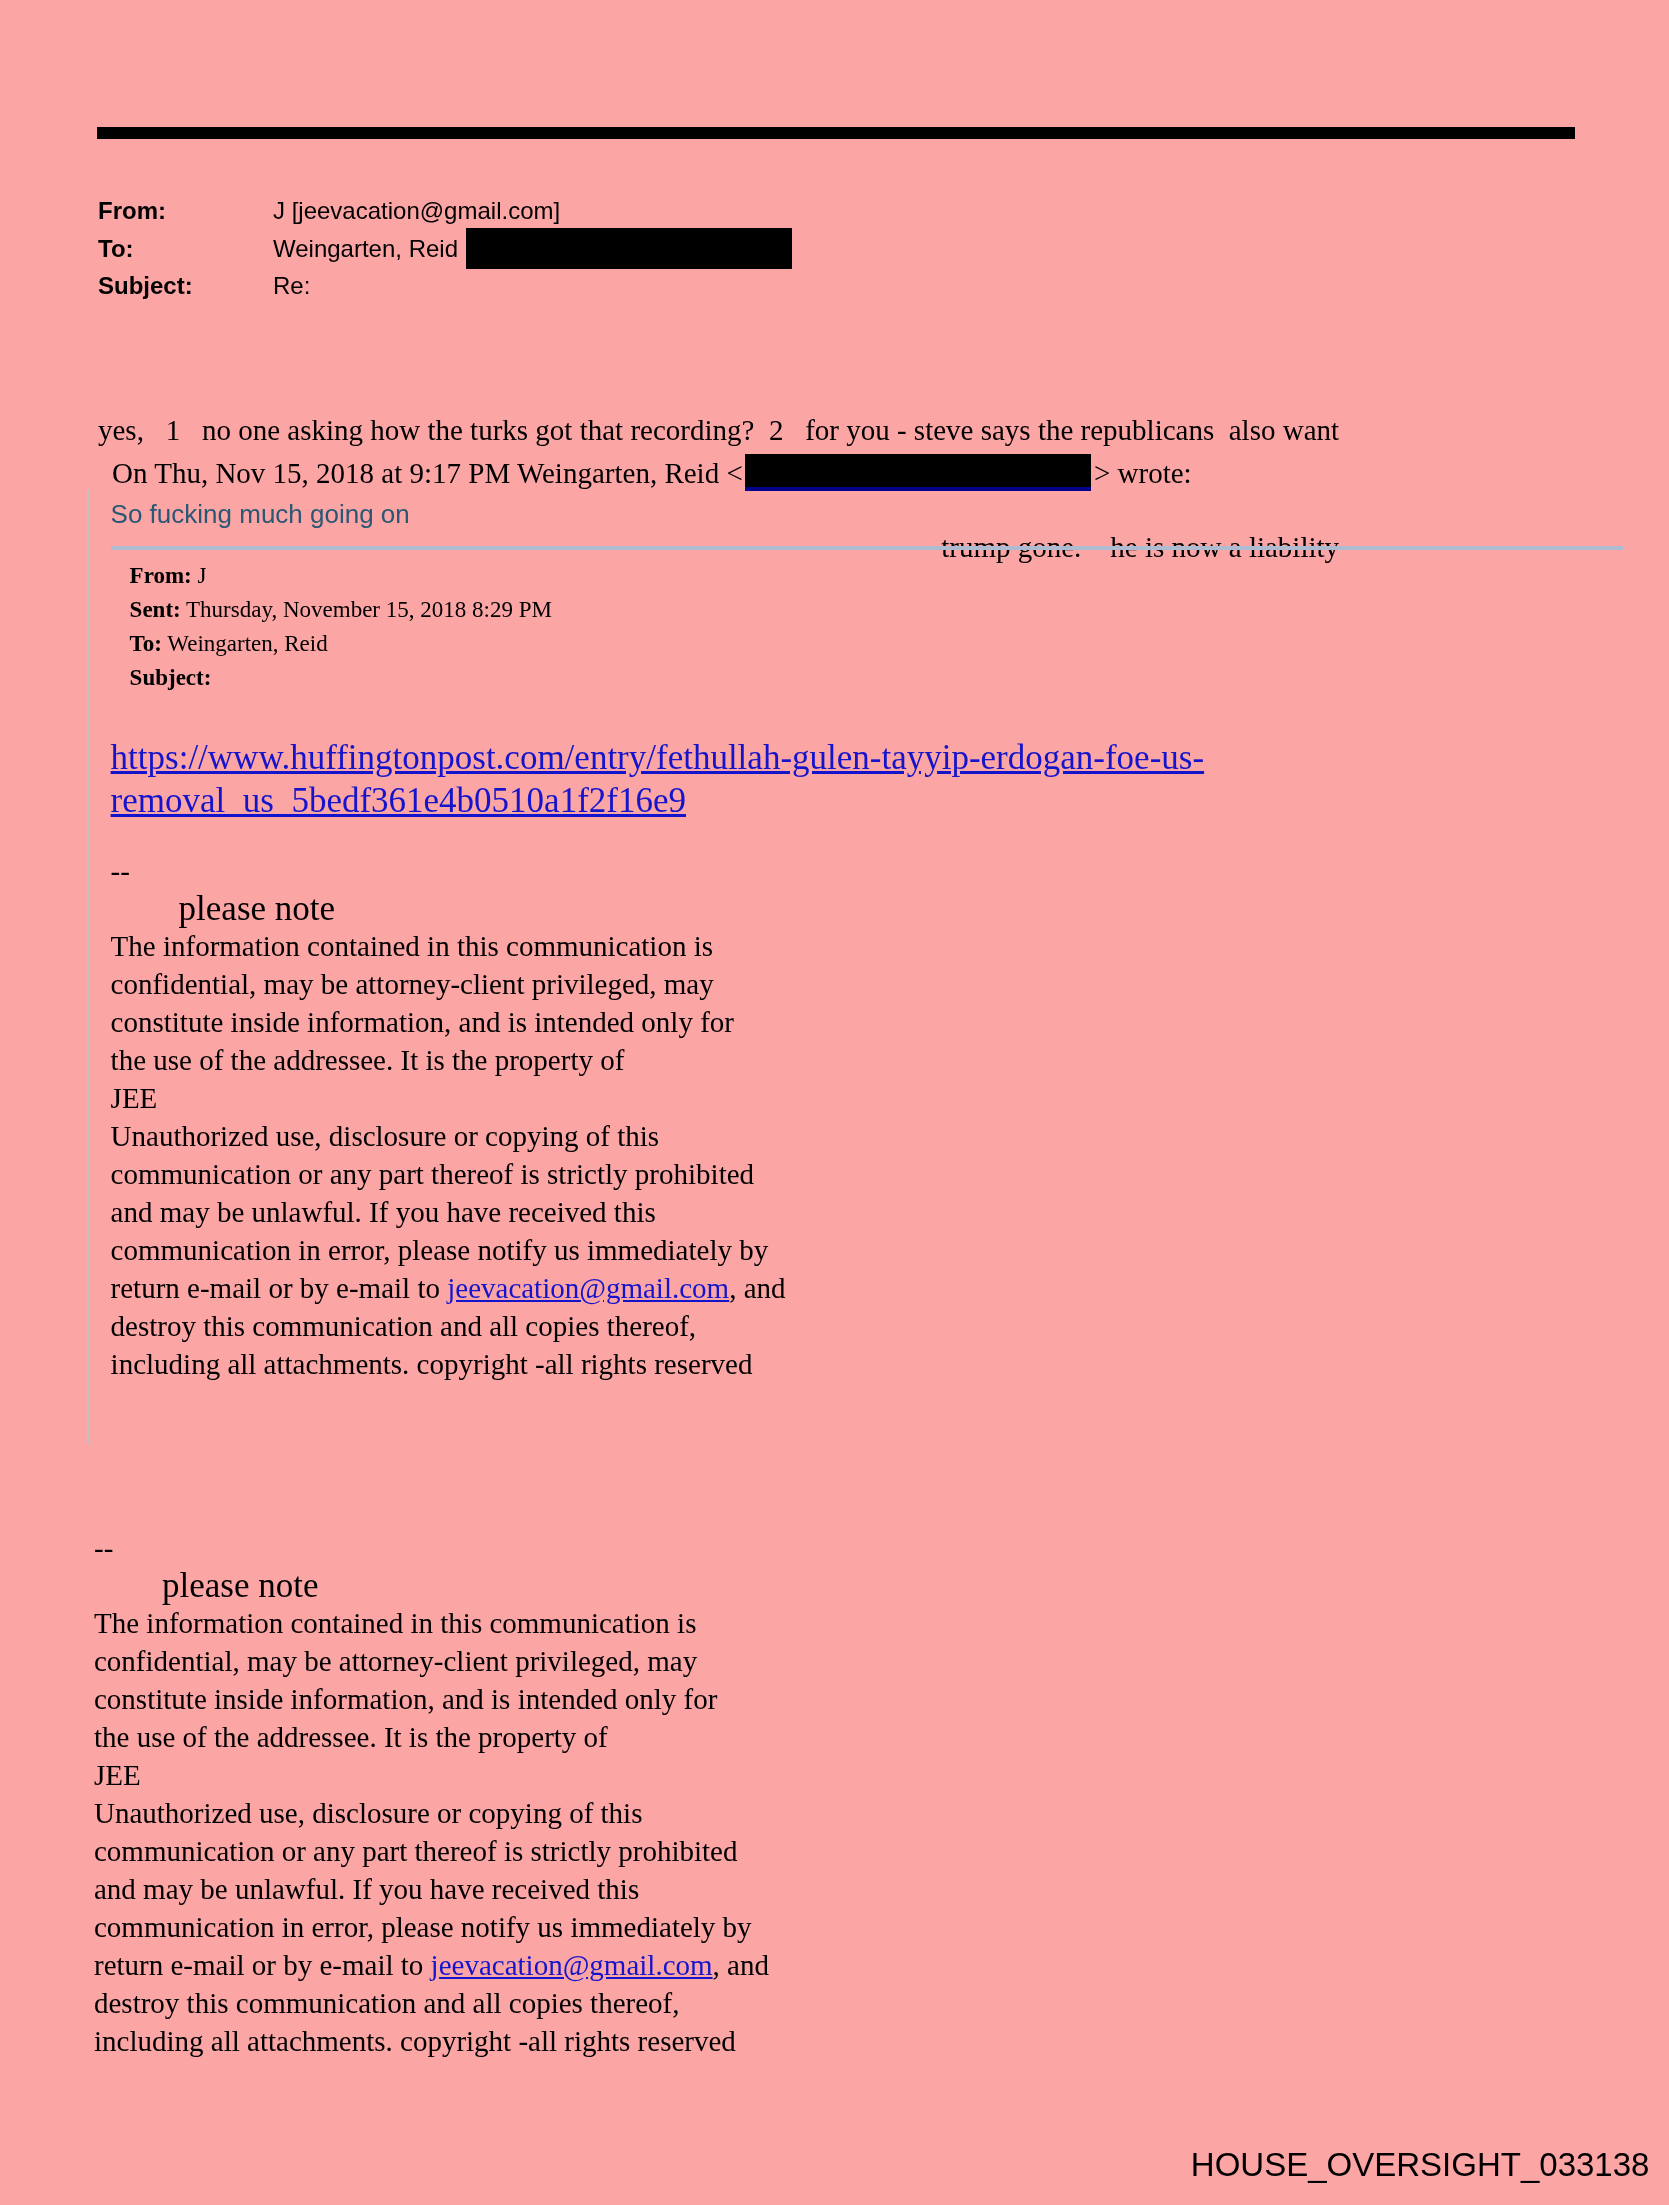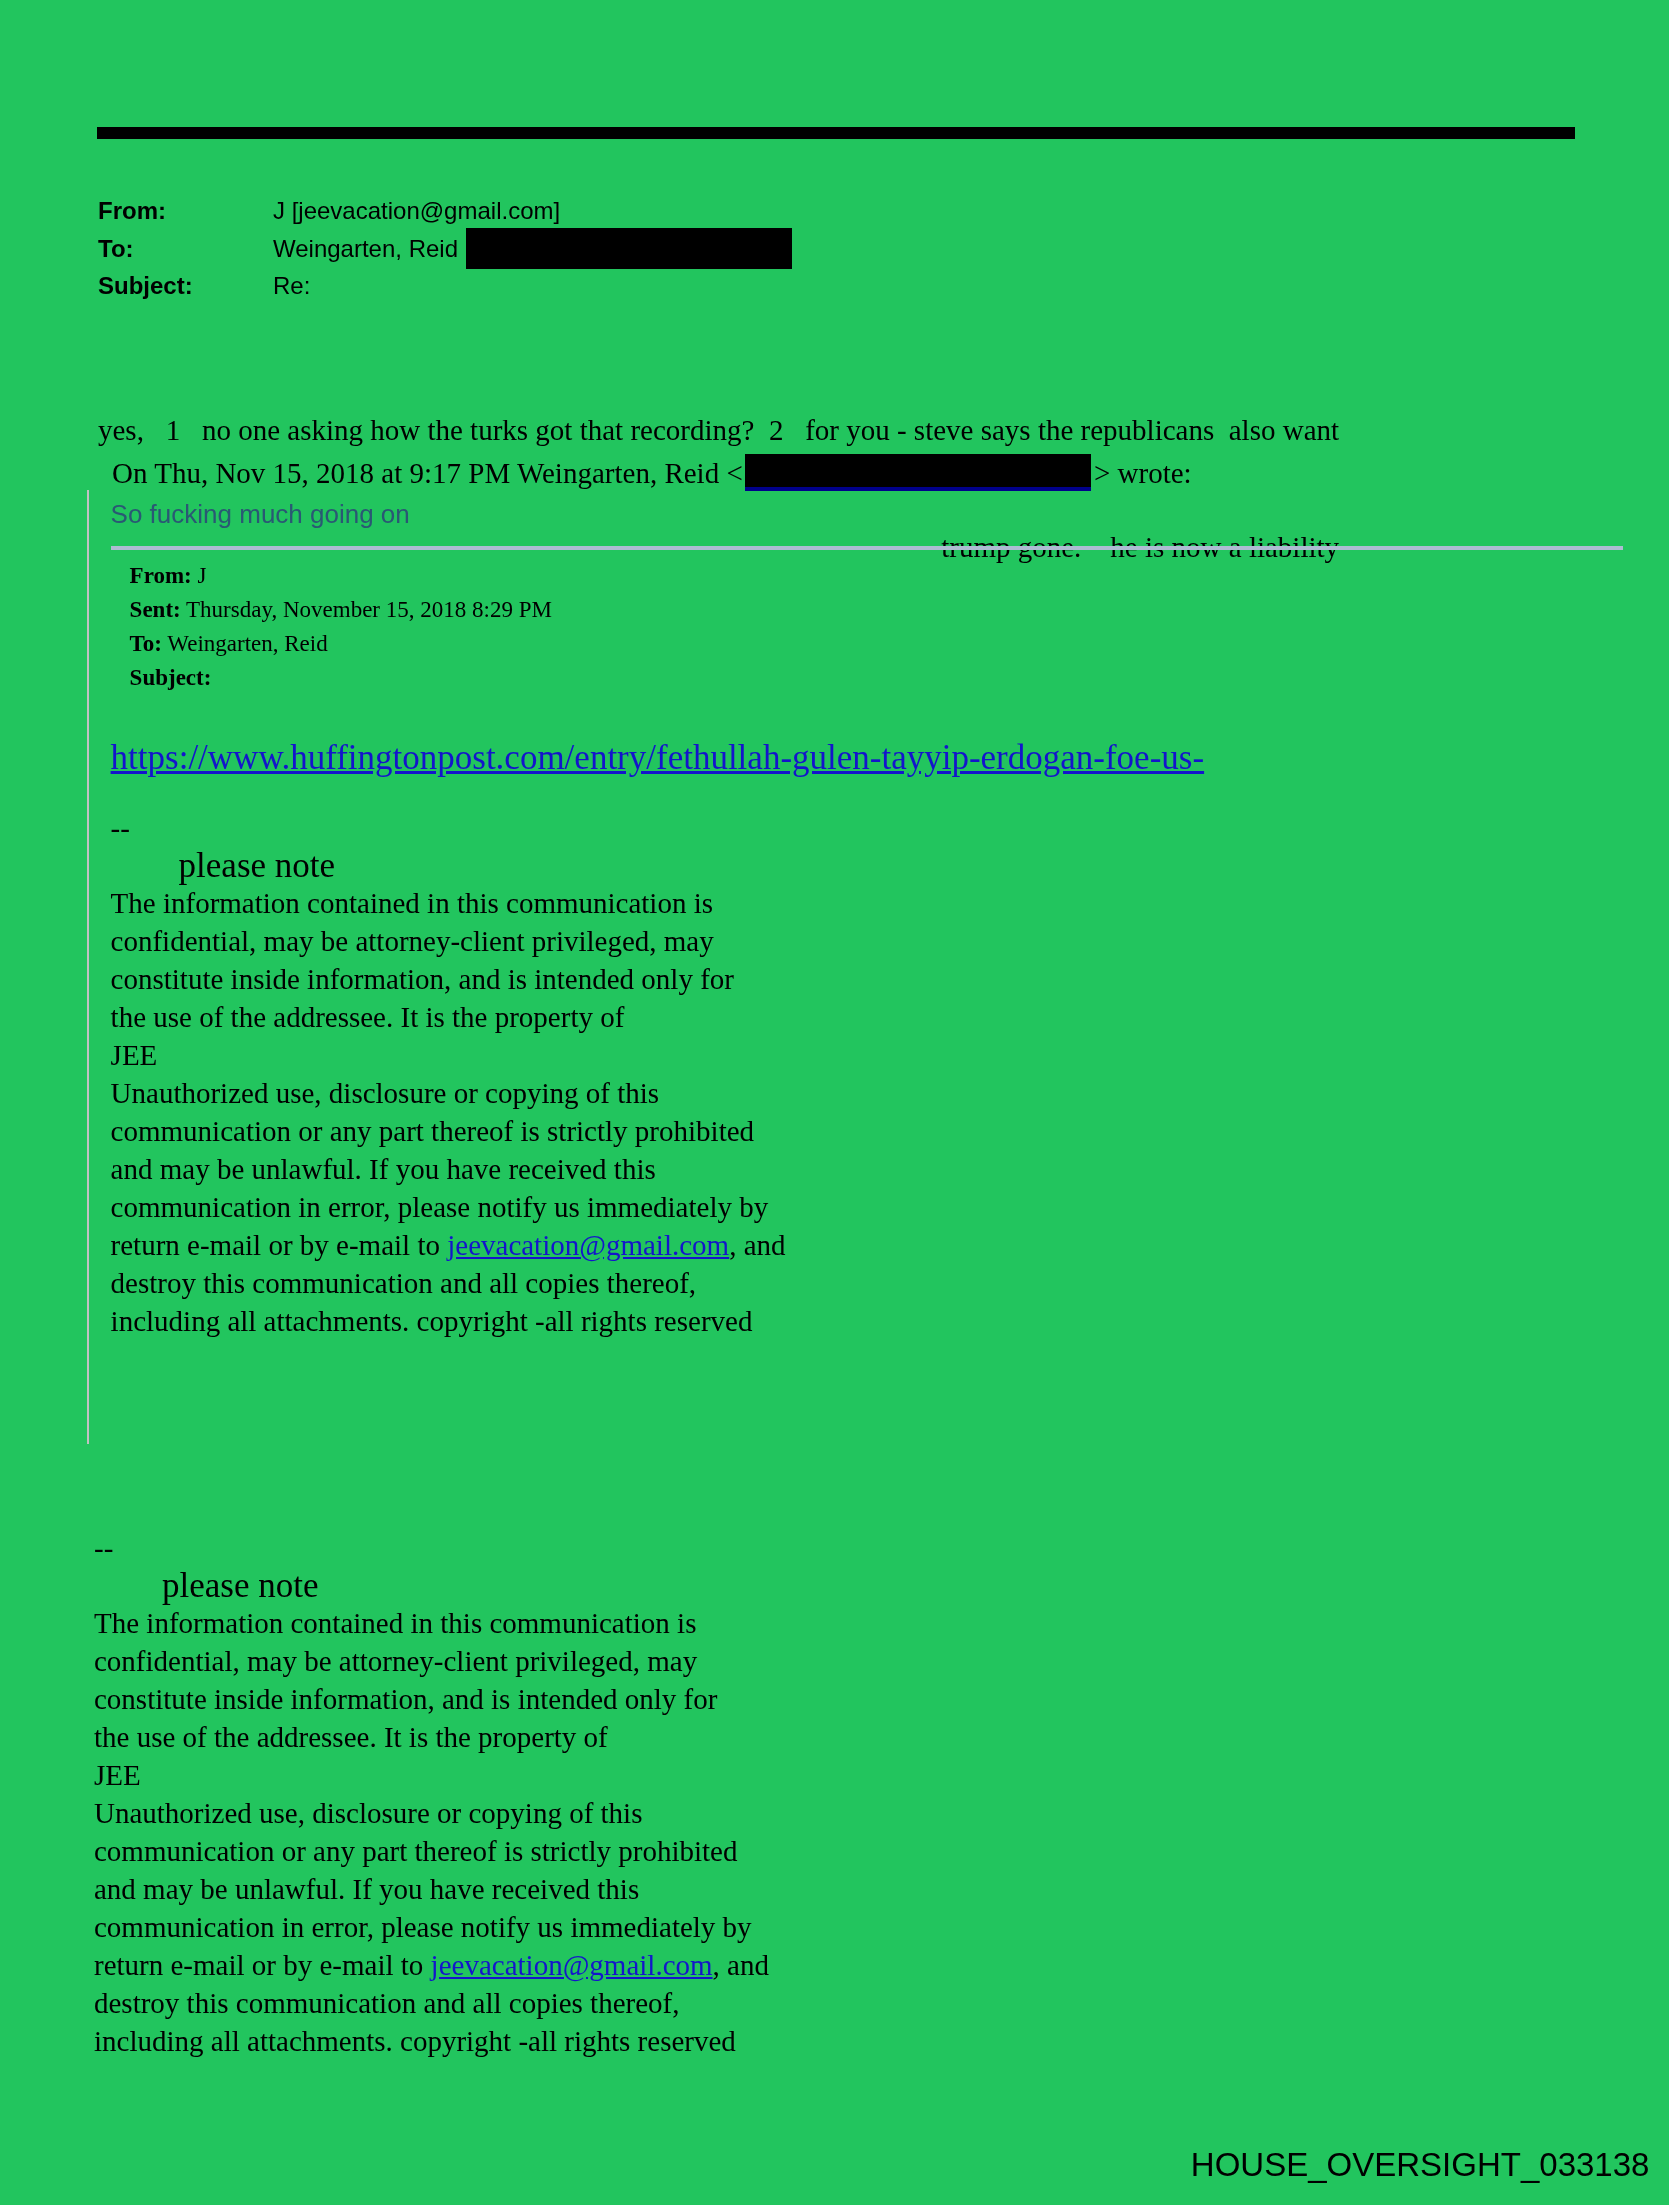--- a/index.html
+++ b/index.html
@@ -1,20 +1,20 @@
 <!DOCTYPE html>
 <html style="font-size:10.5px"><head>
 <meta charset="utf-8">
 <style>
   html, body { margin: 0; padding: 0; background: #ffffff; }
   .page {
     position: relative;
     width: 1669px;
     height: 2205px;
-    background: #22c55e;
+    background: #fca5a5;
     overflow: hidden;
     font-family: "Liberation Serif", "DejaVu Serif", serif;
     color: #000000;
   }
 
   
   .top-rule {
     position: absolute;
     left: 97px; top: 127px;
     width: 1478px; height: 12.4px;
@@ -165,21 +165,21 @@
     <div class="q-divider"></div>
 
     <div class="q-hdr">
       <div><b>From:</b><span> J</span></div>
       <div><b>Sent:</b><span> Thursday, November 15, 2018 8:29 PM</span></div>
       <div><b>To:</b><span> Weingarten, Reid</span></div>
       <div><b>Subject:</b><span></span></div>
     </div>
 
     <div class="q-url">
-      <a href="#"><span>https://www.huffingtonpost.com/entry/fethullah-gulen-tayyip-erdogan-foe-us-</span><br></a>
+      <a href="#"><span>https://www.huffingtonpost.com/entry/fethullah-gulen-tayyip-erdogan-foe-us-</span><br><span>removal_us_5bedf361e4b0510a1f2f16e9</span></a>
     </div>
 
     <div class="dashes">--</div>
     <div class="note">please note</div>
     <div>
       <div class="disc-line">The information contained in this communication is</div>
       <div class="disc-line">confidential, may be attorney-client privileged, may</div>
       <div class="disc-line">constitute inside information, and is intended only for</div>
       <div class="disc-line">the use of the addressee. It is the property of</div>
       <div class="disc-line">JEE</div>

